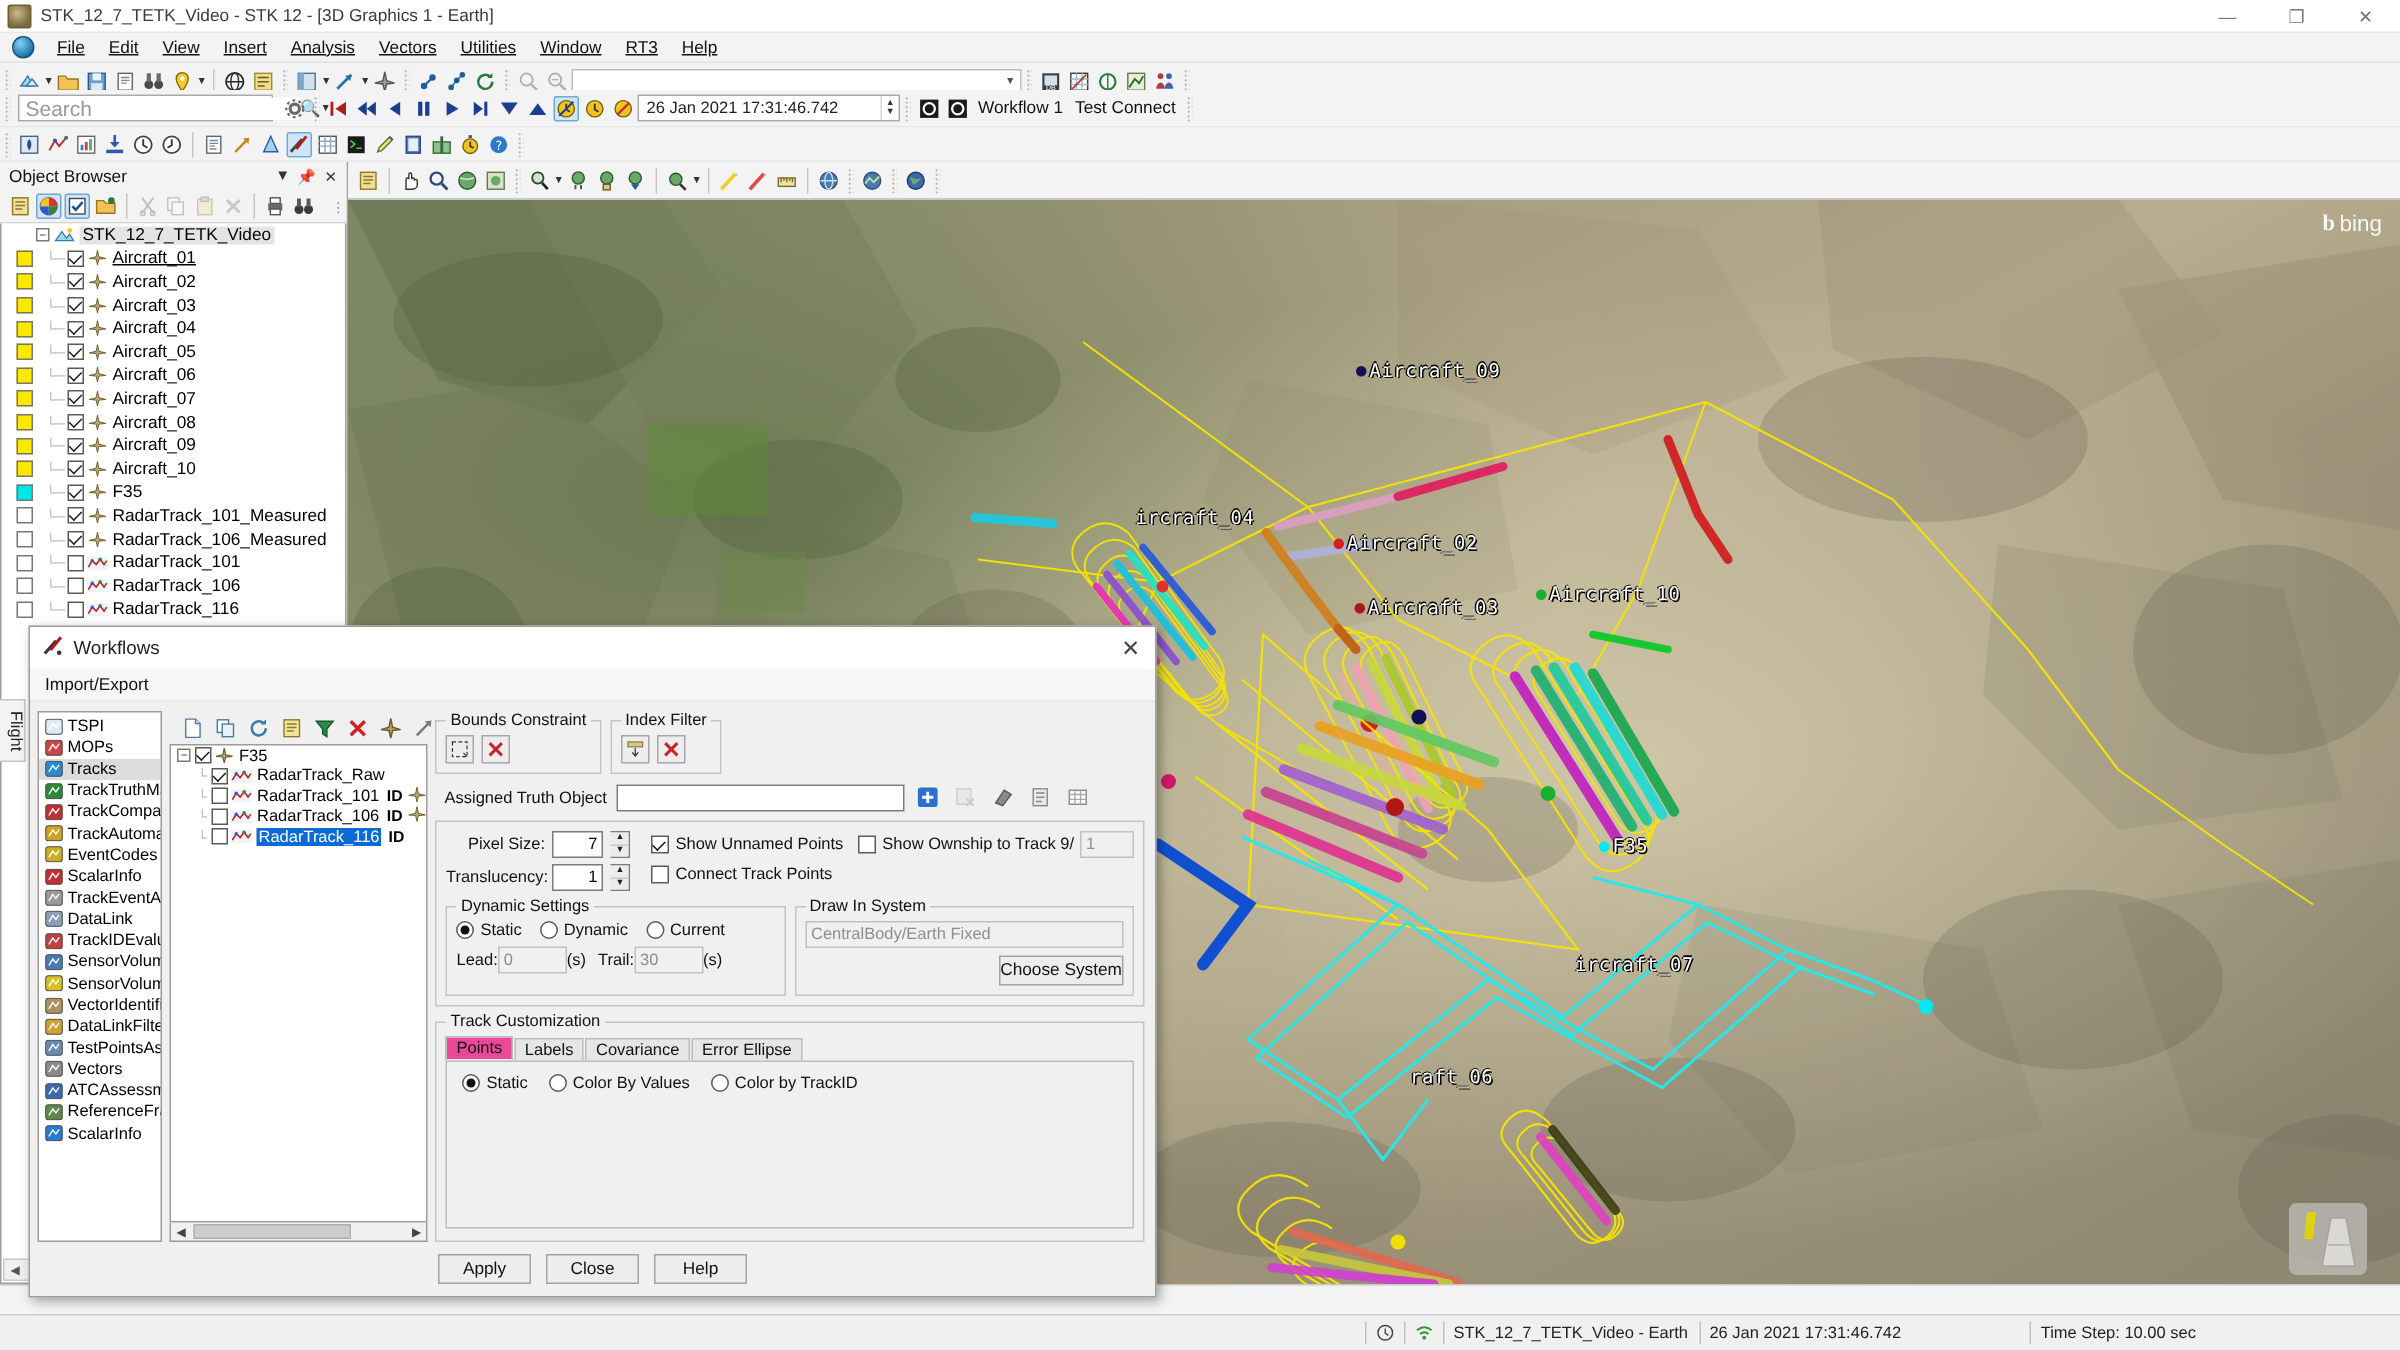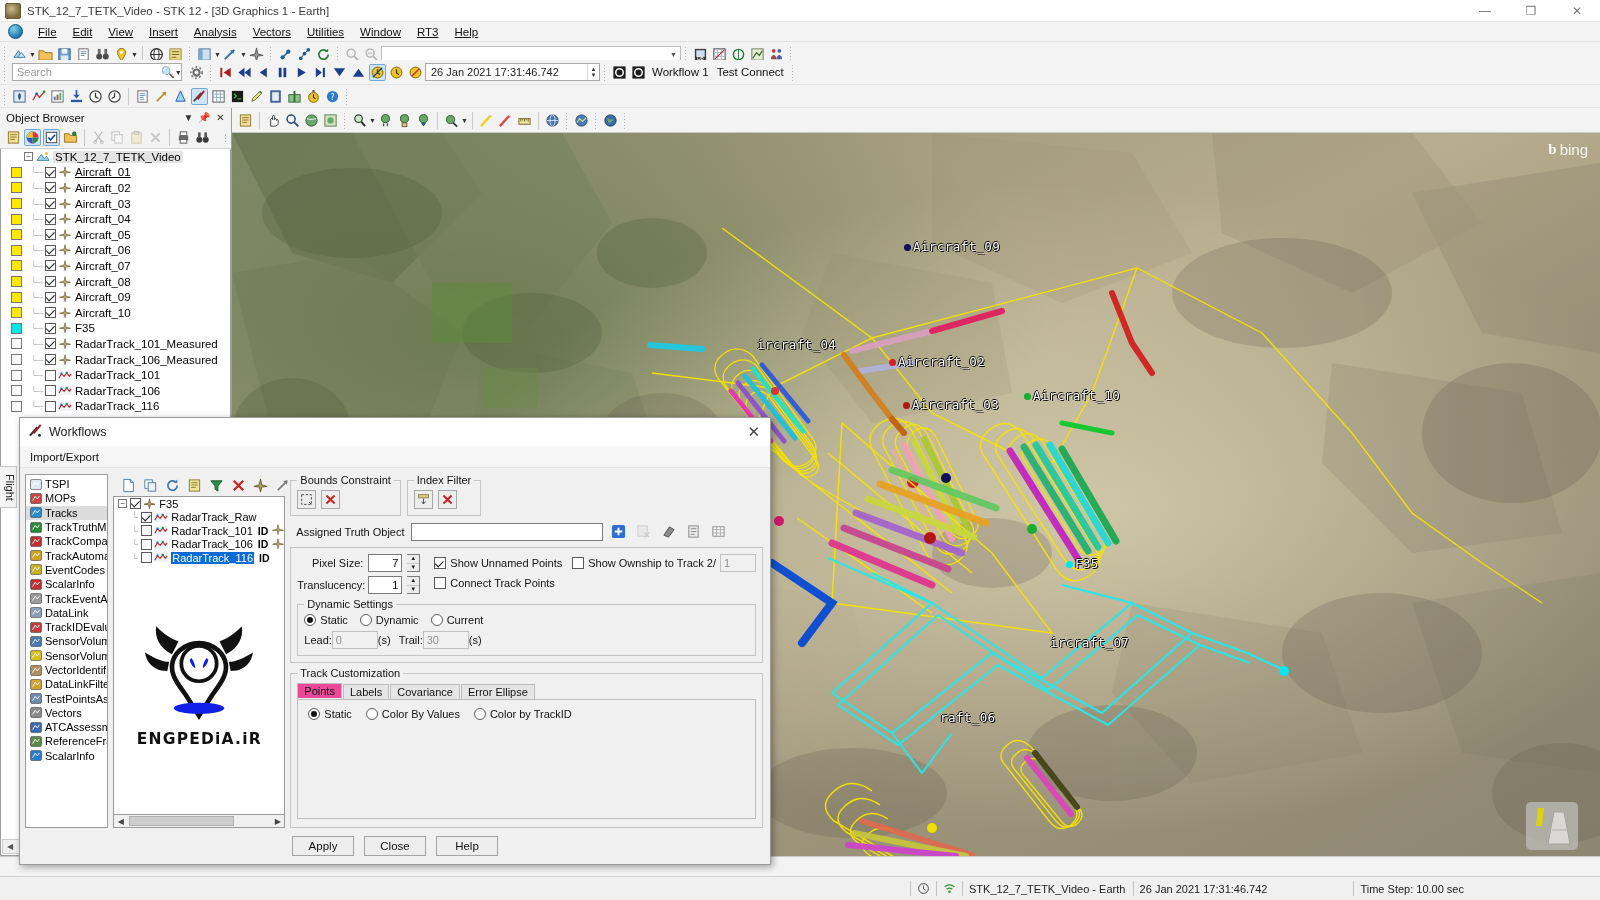--- a/index.html
+++ b/index.html
@@ -72,21 +72,21 @@
   .ic svg { display:block; }
   .caret { font-size:7px; color:#333; width:7px; text-align:center; }
   .endmk { display:inline-block; width:6px; color:#8a8a8a; font-size:9px; line-height:8px; text-align:center;}
 
   
   .searchbox {
     display:flex; align-items:center; width:170px; height:18px;
     border:1px solid #a9a9a9; background:#fff; padding:0 2px; margin-left:2px;
   }
   .searchbox input {
-    border:0; outline:0; flex:1; font-size:11px; height:15px;
+    border:0; outline:0; flex:1; font-size:14px; height:15px;
     font-family:"Liberation Sans", sans-serif; color:#333; padding-left:2px;
   }
   .searchbox input::placeholder { color:#999; }
 
   .timefield {
     width:175px; height:18px; border:1px solid #a9a9a9; background:#fff;
     display:flex; align-items:center; padding-left:5px; font-size:11px; color:#222;
   }
   .timefield .spin { margin-left:auto; width:12px; display:flex; flex-direction:column;
     align-items:center; justify-content:center; border-left:1px solid #d7d7d7; height:100%; }
@@ -1674,36 +1674,20 @@
                 <span class="trkicon"><svg width="14" height="11" viewBox="0 0 16 12">
                     <rect x="0" y="1" width="16" height="10" fill="#eef3f8"></rect>
                     <path d="M1 9 L4 4 L7 7 L10 3 L13 7 L15 4" stroke="#c02020" fill="none" stroke-width="1.2"></path>
                     <circle cx="4" cy="4" r="1.3" fill="#2a5ad0"></circle>
                     <circle cx="10" cy="3" r="1.3" fill="#2a8a3a"></circle>
                   </svg></span>
                 <span class="wfname">RadarTrack_116</span>
                 <span style="font-weight:bold;margin-left:5px;font-size:10.5px;">ID</span>
               </div>
             </div>
-          <div class="logo-wrap">
-            <svg width="112" height="108" viewBox="0 0 120 116">
-              <g fill="#111">
-                <path d="M60 28c-16 0-29 12-29 26 0 10 7 19 15 30l14 22 14-22c8-11 15-20 15-30 0-14-13-26-29-26z" fill="none" stroke="#111" stroke-width="5"></path>
-                <path d="M31 40 C18 34 12 22 14 10 C22 18 30 24 38 26z"></path>
-                <path d="M89 40 C102 34 108 22 106 10 C98 18 90 24 82 26z"></path>
-                <path d="M26 58 C12 58 4 50 2 38 C12 44 20 48 28 48z"></path>
-                <path d="M94 58 C108 58 116 50 118 38 C108 44 100 48 92 48z"></path>
-                <circle cx="60" cy="50" r="19" fill="#fff" stroke="#111" stroke-width="4"></circle>
-                <path d="M52 44 q4 6 4 11 q-5 -3 -6 -9z" fill="#1020e8"></path>
-                <path d="M68 44 q-4 6 -4 11 q5 -3 6 -9z" fill="#1020e8"></path>
-                <ellipse cx="60" cy="98" rx="27" ry="6" fill="#1020e8"></ellipse>
-              </g>
-            </svg>
-            <div class="logo-text">ENGPEDiA.iR</div>
-          </div>
         </div>
         <div class="wf-scroll">
           <span class="arr">◀</span>
           <span class="thumb"></span>
           <span style="flex:1"></span>
           <span class="arr">▶</span>
         </div>
       </div>
 
       <div class="wf-right">
@@ -1800,21 +1784,21 @@
               </div>
             </div>
             <div style="display:flex; flex-direction:column; gap:5px; flex:1;">
               <div class="row" style="gap:10px;">
                 <span class="row" style="gap:4px;">
                   <span class="chk on"></span>
                   <span class="lbl">Show Unnamed Points</span>
                 </span>
                 <span class="row" style="gap:4px;">
                   <span class="chk"></span>
-                  <span class="lbl">Show Ownship to Track  2/</span>
+                  <span class="lbl">Show Ownship to Track  9/</span>
                   <span class="txtin ro" style="width:36px;">1</span>
                 </span>
               </div>
               <div class="row" style="gap:4px;">
                 <span class="chk"></span>
                 <span class="lbl">Connect Track Points</span>
               </div>
             </div>
           </div>
 
@@ -1838,20 +1822,27 @@
               <div class="row" style="gap:0; margin-top:5px;">
                 <span class="lbl">Lead:</span>
                 <span class="txtin ro" style="width:46px;">0</span>
                 <span class="lbl">(s)</span>
                 <span class="lbl" style="margin-left:8px;">Trail:</span>
                 <span class="txtin ro" style="width:46px;">30</span>
                 <span class="lbl">(s)</span>
               </div>
             </fieldset>
 
+            <fieldset class="gb" style="flex:1;">
+              <legend>Draw In System</legend>
+              <div class="txtin ro" style="width:100%;">CentralBody/Earth Fixed</div>
+              <div class="row" style="justify-content:flex-end; margin-top:5px;">
+                <div class="btn" style="min-width:78px;">Choose System</div>
+              </div>
+            </fieldset>
           </div>
         </fieldset>
 
         <fieldset class="gb" style="flex:1; display:flex; flex-direction:column; padding:4px 6px 8px 6px;">
           <legend>Track Customization</legend>
           <div class="tabs">
             <div class="tab active">Points</div>
             <div class="tab">Labels</div>
             <div class="tab">Covariance</div>
             <div class="tab">Error Ellipse</div>

